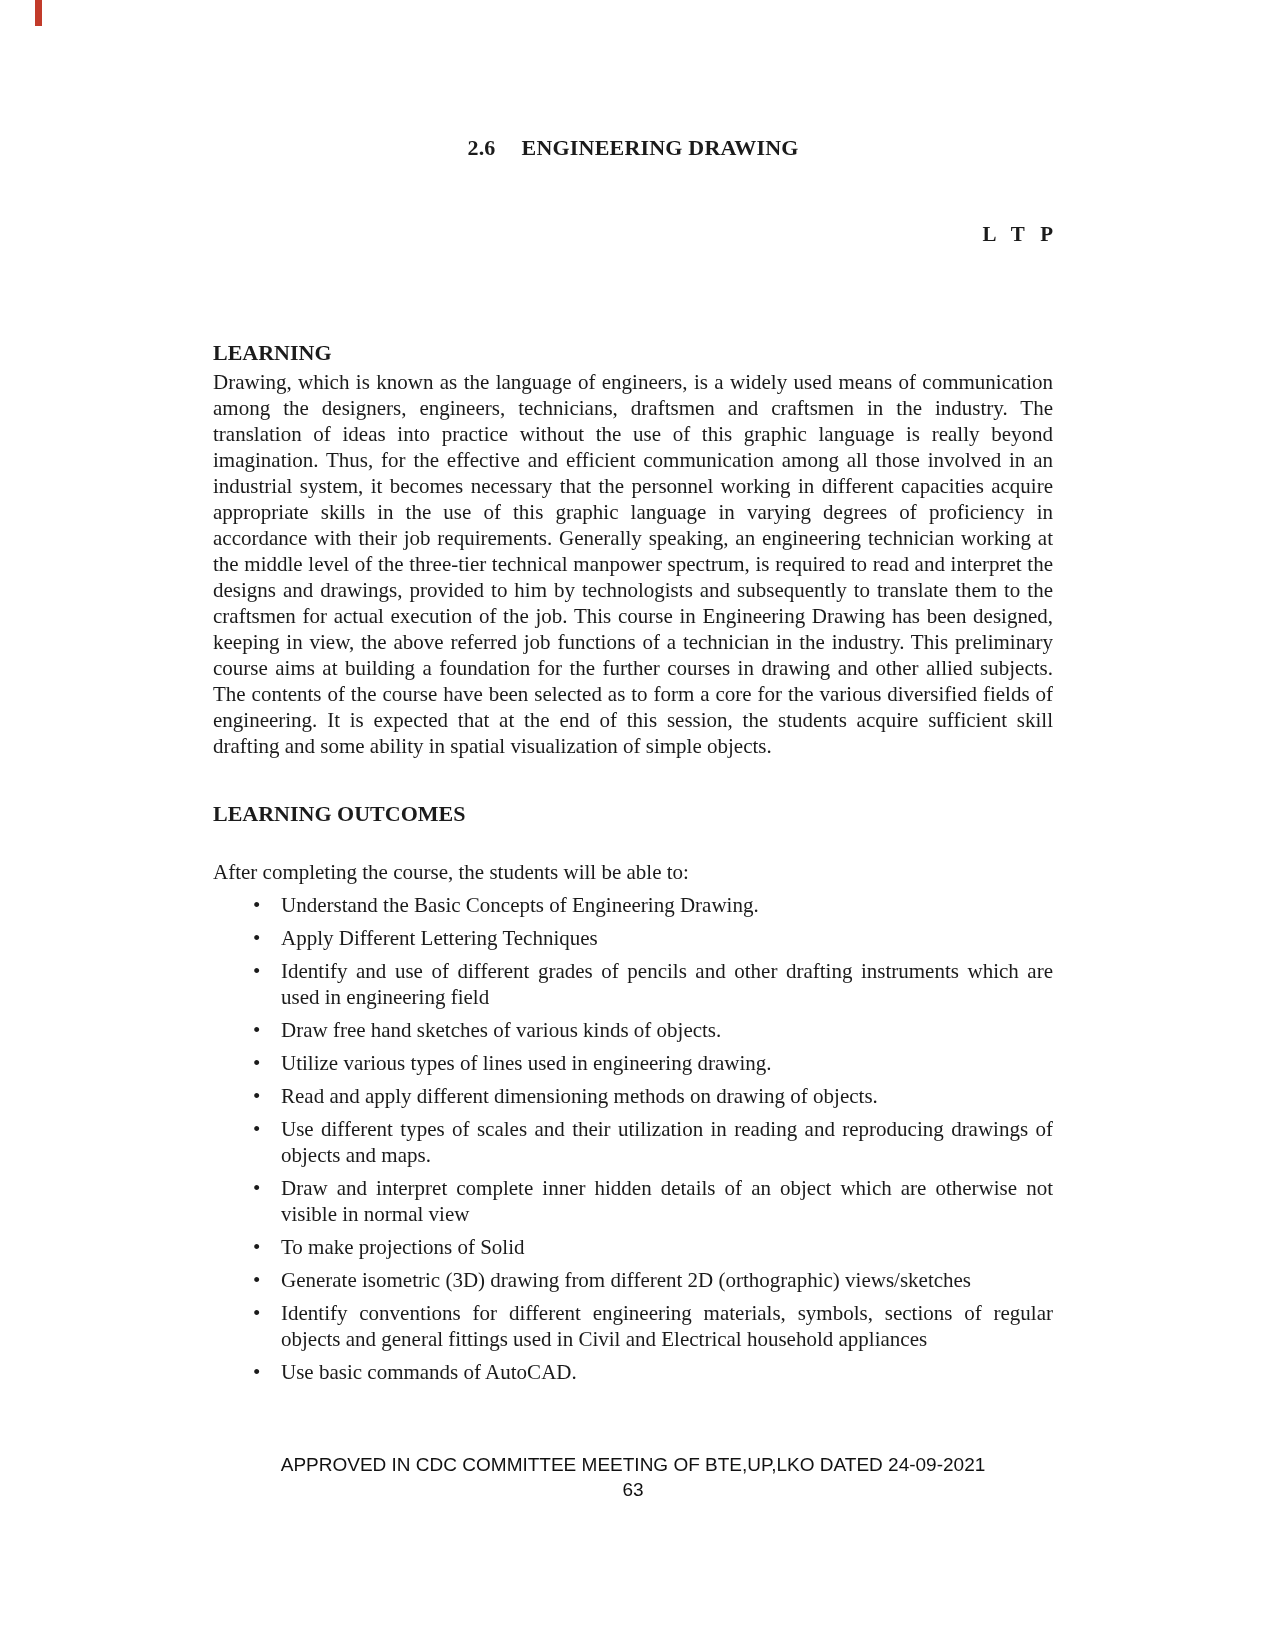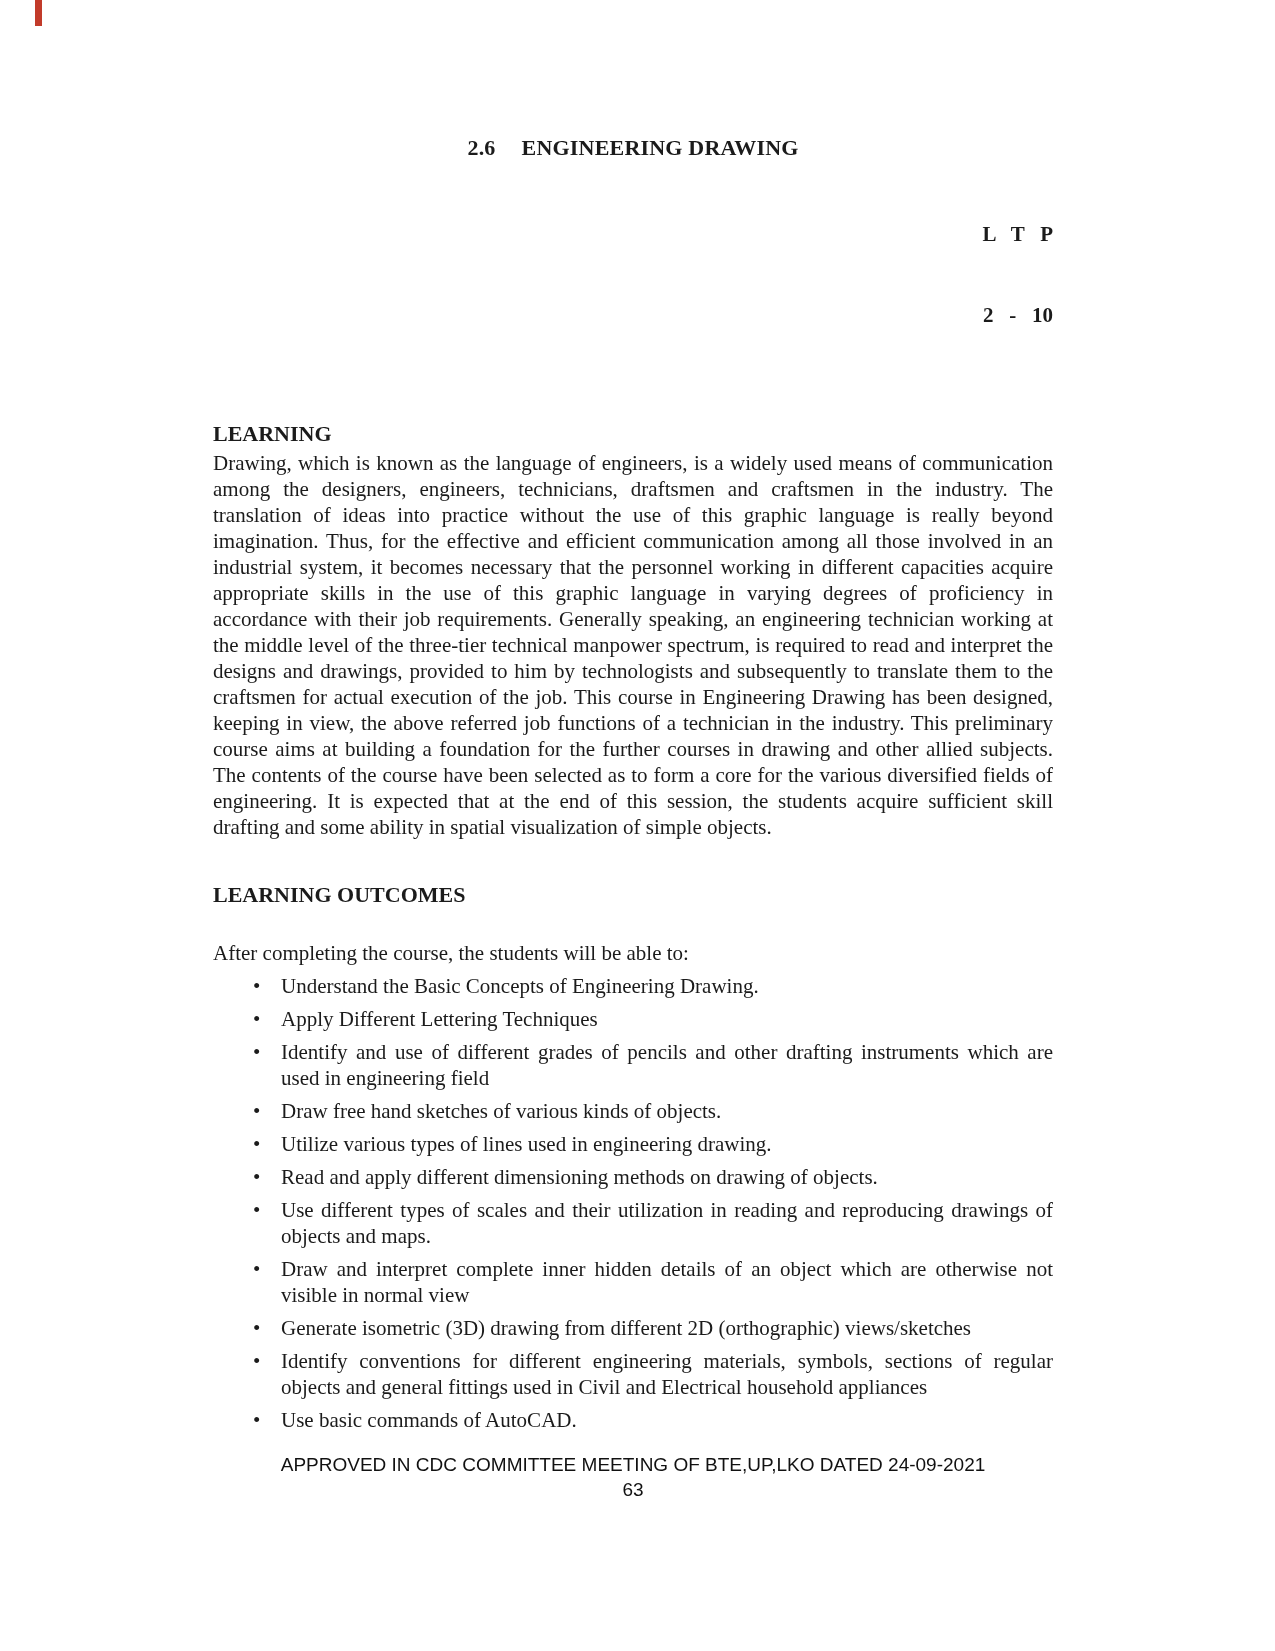--- a/index.html
+++ b/index.html
@@ -87,40 +87,40 @@
   <div class="scan-mark"></div>
 
   <div class="content">
 
     <div class="title-row">
       <span class="title-number">2.6</span><span>ENGINEERING DRAWING</span>
     </div>
 
     <div class="ltp-block">
       <div>L   T   P</div>
-      <div>2   -   10</div>
     </div>
 
     <div class="section-heading rationale-heading">LEARNING</div>
 
     <p class="rationale-body">Drawing, which is known as the language of engineers, is a widely used means of communication among the designers, engineers, technicians, draftsmen and craftsmen in the industry. The translation of ideas into practice without the use of this graphic language is really beyond imagination. Thus, for the effective and efficient communication among all those involved in an industrial system, it becomes necessary that the personnel working in different capacities acquire appropriate skills in the use of this graphic language in varying degrees of proficiency in accordance with their job requirements. Generally speaking, an engineering technician working at the middle level of the three-tier technical manpower spectrum, is required to read and interpret the designs and drawings, provided to him by technologists and subsequently to translate them to the craftsmen for actual execution of the job. This course in Engineering Drawing has been designed, keeping in view, the above referred job functions of a technician in the industry. This preliminary course aims at building a foundation for the further courses in drawing and other allied subjects. The contents of the course have been selected as to form a core for the various diversified fields of engineering. It is expected that at the end of this session, the students acquire sufficient skill drafting and some ability in spatial visualization of simple objects.</p>
 
     <div class="section-heading outcomes-heading">LEARNING OUTCOMES</div>
 
     <p class="outcomes-intro">After completing the course, the students will be able to:</p>
 
     <ul class="outcomes-list">
         <li>Understand the Basic Concepts of Engineering Drawing.</li>
         <li>Apply Different Lettering Techniques</li>
         <li>Identify and use of different grades of pencils and other drafting instruments which are used in engineering field</li>
         <li>Draw free hand sketches of various kinds of objects.</li>
         <li>Utilize various types of lines used in engineering drawing.</li>
         <li>Read and apply different dimensioning methods on drawing of objects.</li>
         <li>Use different types of scales and their utilization in reading and reproducing drawings of objects and maps.</li>
         <li>Draw and interpret complete inner hidden details of an object which are otherwise not visible in normal view</li>
+        <li>To make projections of Solid</li>
         <li>Generate isometric (3D) drawing from different 2D (orthographic) views/sketches</li>
         <li>Identify conventions for different engineering materials, symbols, sections of regular objects and general fittings used in Civil and Electrical household appliances</li>
         <li>Use basic commands of AutoCAD.</li>
       </ul>
 
   </div>
 
   <div class="footer">
     <div>APPROVED IN CDC COMMITTEE MEETING OF BTE,UP,LKO DATED 24-09-2021</div>
     <div>63</div>

